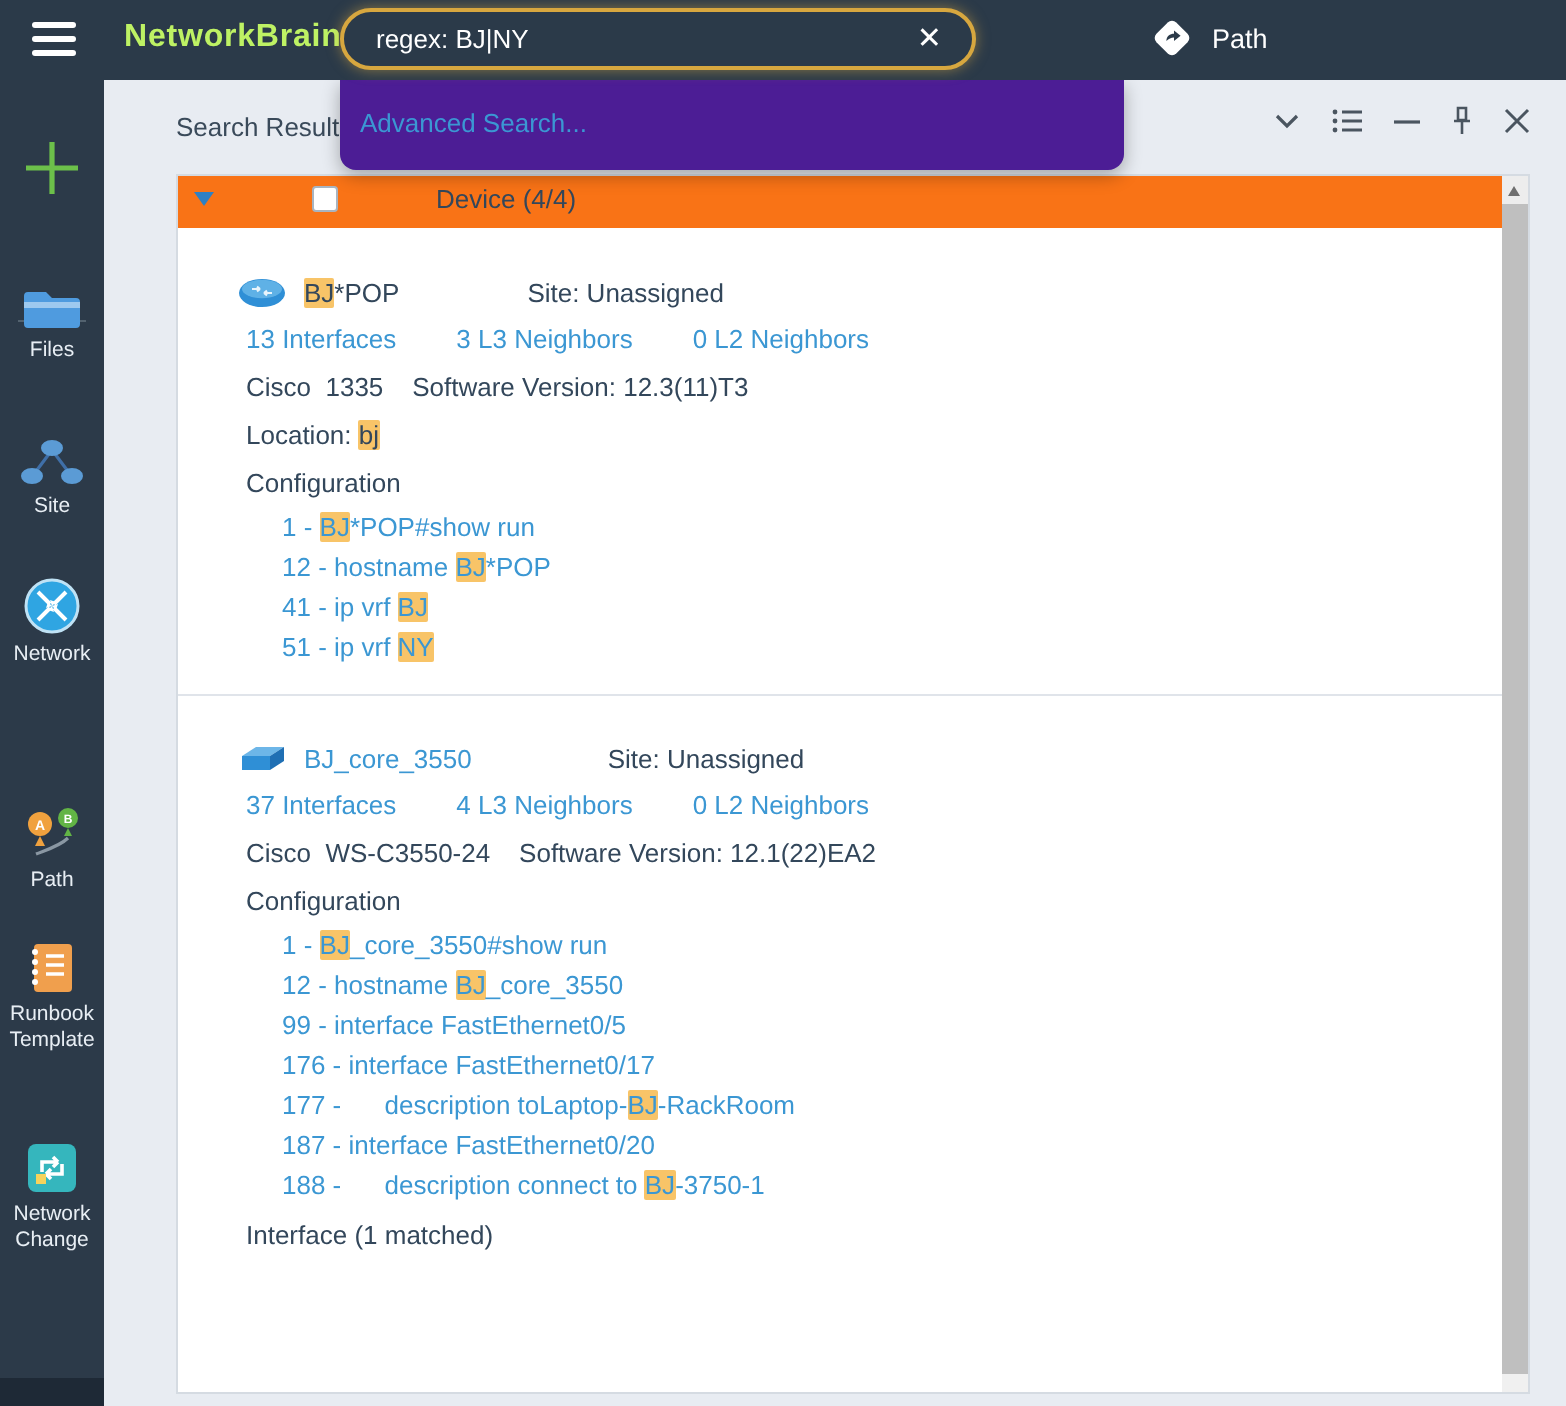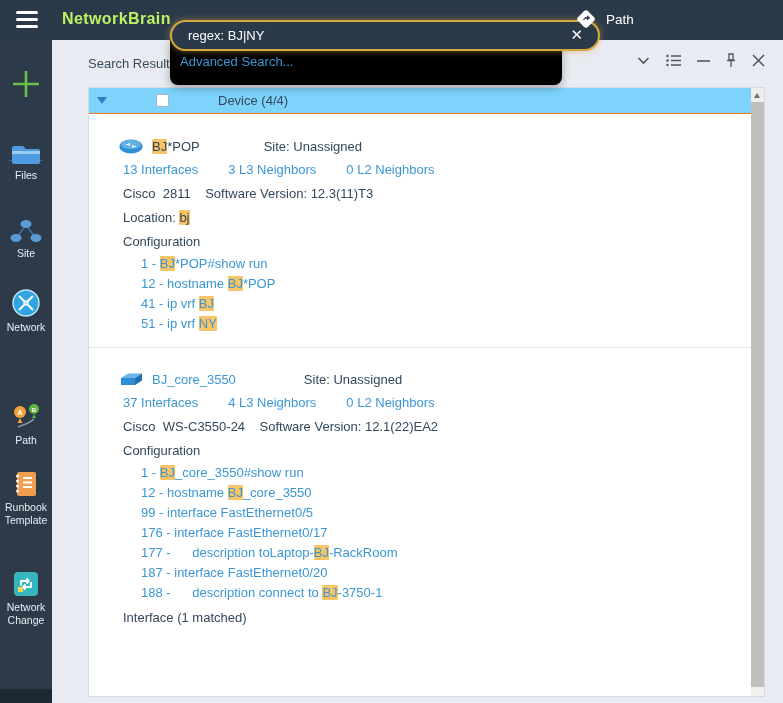--- a/index.html
+++ b/index.html
@@ -8,32 +8,32 @@
 
   
   .topbar { position:absolute; left:0; top:0; width:783px; height:40px;
     background:#2b3a49; z-index:50; }
   .hamburger { position:absolute; left:16px; top:11px; width:22px; height:18px;
     cursor:pointer; }
   .hamburger span { display:block; height:2.6px; background:#fff; border-radius:2px;
     margin-bottom:4.4px; }
   .brand { position:absolute; left:62px; top:10px; color:#bef264; font-size:16px;
     font-weight:700; letter-spacing:.4px; }
-  .searchbox { position:absolute; left:170px; top:20px; width:430px; height:31px;
+  .searchbox { position:absolute; left:170px; top:4px; width:318px; height:31px;
     border:2px solid #d7a73f; border-radius:17px; background:#2b3a49;
     box-shadow:0 0 7px rgba(215,167,63,.55); color:#fff; }
   .search-text { position:absolute; left:16px; top:6px; font-size:13px; color:#fff; }
   .search-clear { position:absolute; right:15px; top:4px; font-size:15px; color:#fff;
     cursor:pointer; font-weight:400; }
   .path-btn { position:absolute; left:575px; top:8px; display:flex; align-items:center;
     gap:9px; color:#fff; font-size:13.5px; cursor:pointer; }
 
   
   .dropdown { position:absolute; left:170px; top:40px; width:392px; height:45px;
-    background:#000000; border-radius:0 0 8px 8px; box-shadow:0 3px 9px rgba(0,0,0,.3);
+    background:#4c1d95; border-radius:0 0 8px 8px; box-shadow:0 3px 9px rgba(0,0,0,.3);
     z-index:40; }
   .dropdown-item { position:absolute; left:10px; top:14px; font-size:13px;
     color:#3b97d3; cursor:pointer; }
 
   
   .sidebar { position:absolute; left:0; top:40px; width:52px; height:663px;
     background:#2c3a49; z-index:30; }
   .sb-item { position:absolute; left:0; width:52px; text-align:center; cursor:pointer; }
   .sb-label { display:block; color:#e8eef4; font-size:10.5px; line-height:13px;
     margin-top:3px; }
@@ -47,21 +47,21 @@
     background:#e8ecf2; }
   .panel-header { position:absolute; left:0; top:0; width:731px; height:47px; }
   .panel-title { position:absolute; left:36px; top:16px; font-size:13px; color:#3a4a5a; }
   .panel-icons { position:absolute; right:18px; top:13px; display:flex; gap:16px;
     align-items:center; color:#4a5560; }
   .panel-icons .pi { cursor:pointer; display:flex; align-items:center; }
 
   .card { position:absolute; left:36px; top:47px; width:677px; height:610px;
     background:#fff; border:1px solid #d5dbe2; overflow:hidden; }
 
-  .group-row { height:26px; background:#7dd3fc; border-bottom:1px solid #f97316;
+  .group-row { height:26px; background:#f97316; border-bottom:4px solid #f97316;
     display:flex; align-items:center; padding-left:8px;gap:41px; }
   .tri-down { width:0; height:0; border-left:5px solid transparent;
     border-right:5px solid transparent; border-top:7px solid #2f80c3;
     margin-right:8px; cursor:pointer; }
   .checkbox { width:13px; height:13px; border:1px solid #a9b4c0; background:#fff;
     border-radius:2px; margin-right:8px; cursor:pointer; }
   .group-label { font-size:13px; color:#33475b; }
 
   .content { position:absolute; left:0; top:27px; width:663px; }
 
@@ -275,21 +275,21 @@
             </svg>
           </span>
           <span class="dev-name"><span class="hl">BJ</span><span>*POP</span></span>
           <span class="site-label">Site: Unassigned</span>
         </div>
         <div class="links-row">
           <a>13 Interfaces</a>
           <a>3 L3 Neighbors</a>
           <a>0 L2 Neighbors</a>
         </div>
-        <div class="model-row">Cisco  2811    Software Version: 12.3(11)T3</div>
+        <div class="model-row">Cisco  1335    Software Version: 12.3(11)T3</div>
         <div class="loc-row"><span>Location: </span><span class="hl">bj</span></div>
         <div class="cfg-label">Configuration</div>
         <div class="cfg-line cfg-first"><span>1 - </span><span class="hl">BJ</span><span>*POP#show run</span></div>
         <div class="cfg-line"><span>12 - hostname </span><span class="hl">BJ</span><span>*POP</span></div>
         <div class="cfg-line"><span>41 - ip vrf </span><span class="hl">BJ</span></div>
         <div class="cfg-line"><span>51 - ip vrf </span><span class="hl">NY</span></div>
       </div>
 
       <div class="divider"></div>
 

